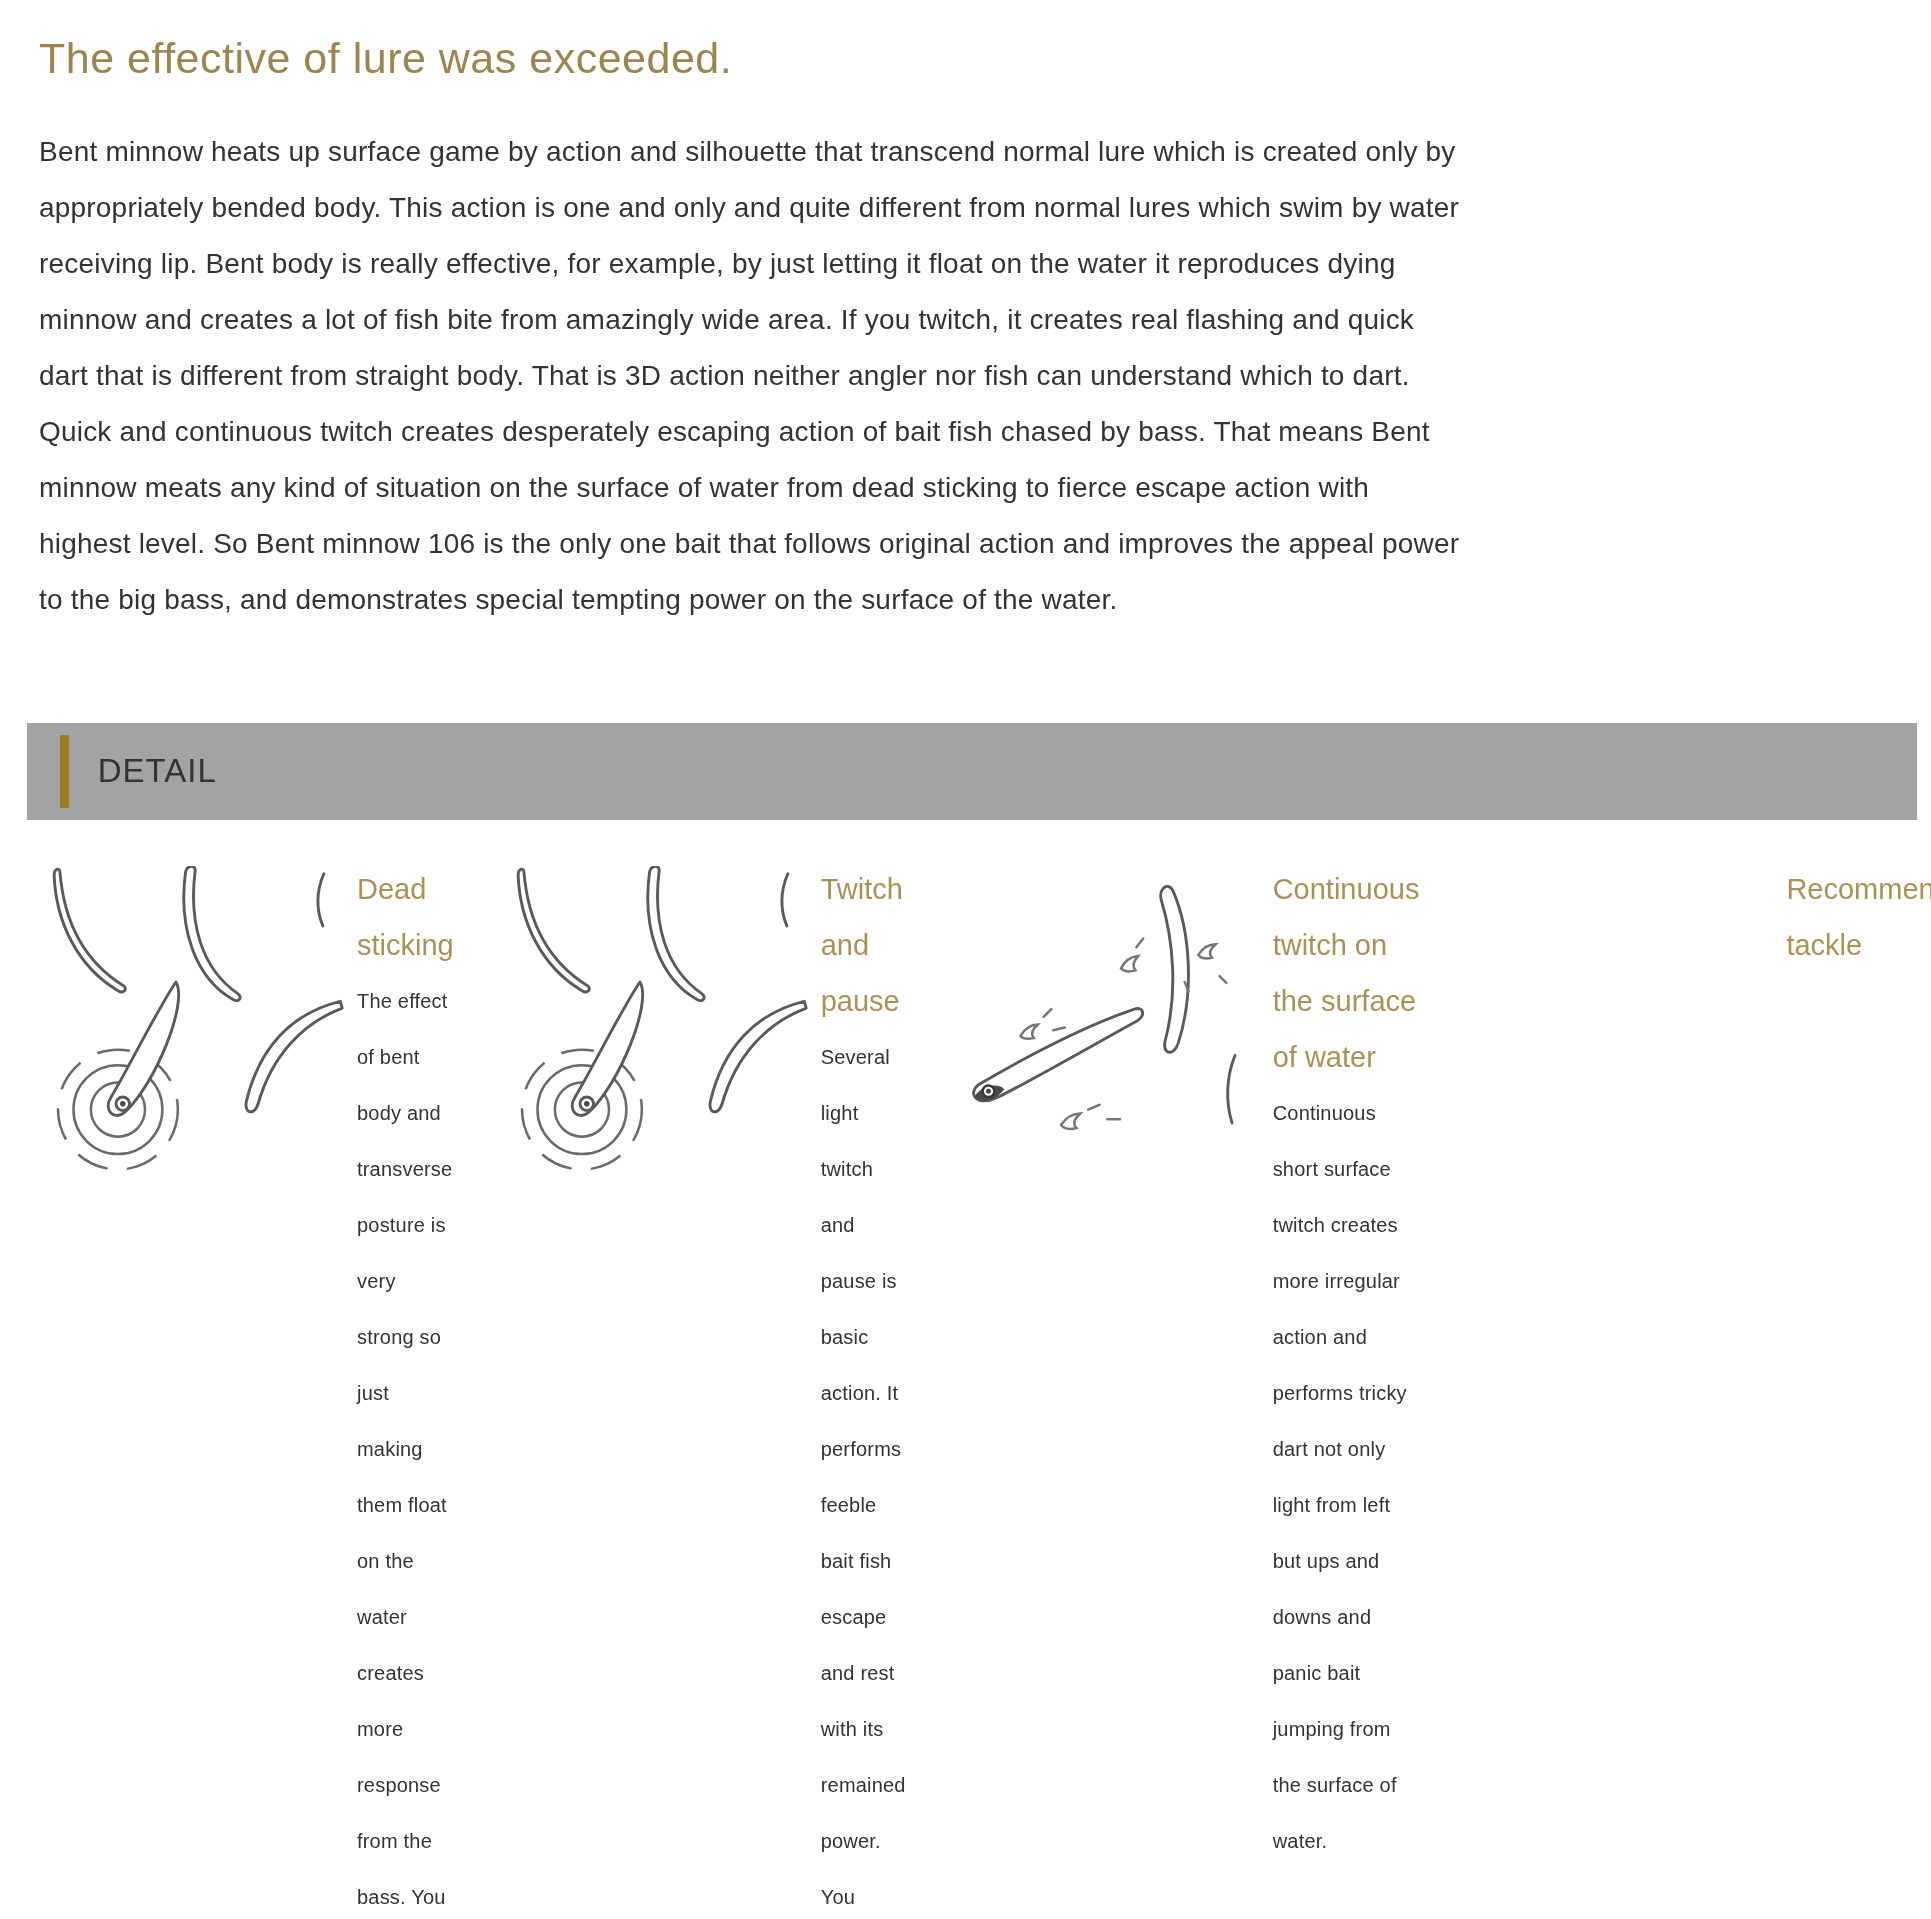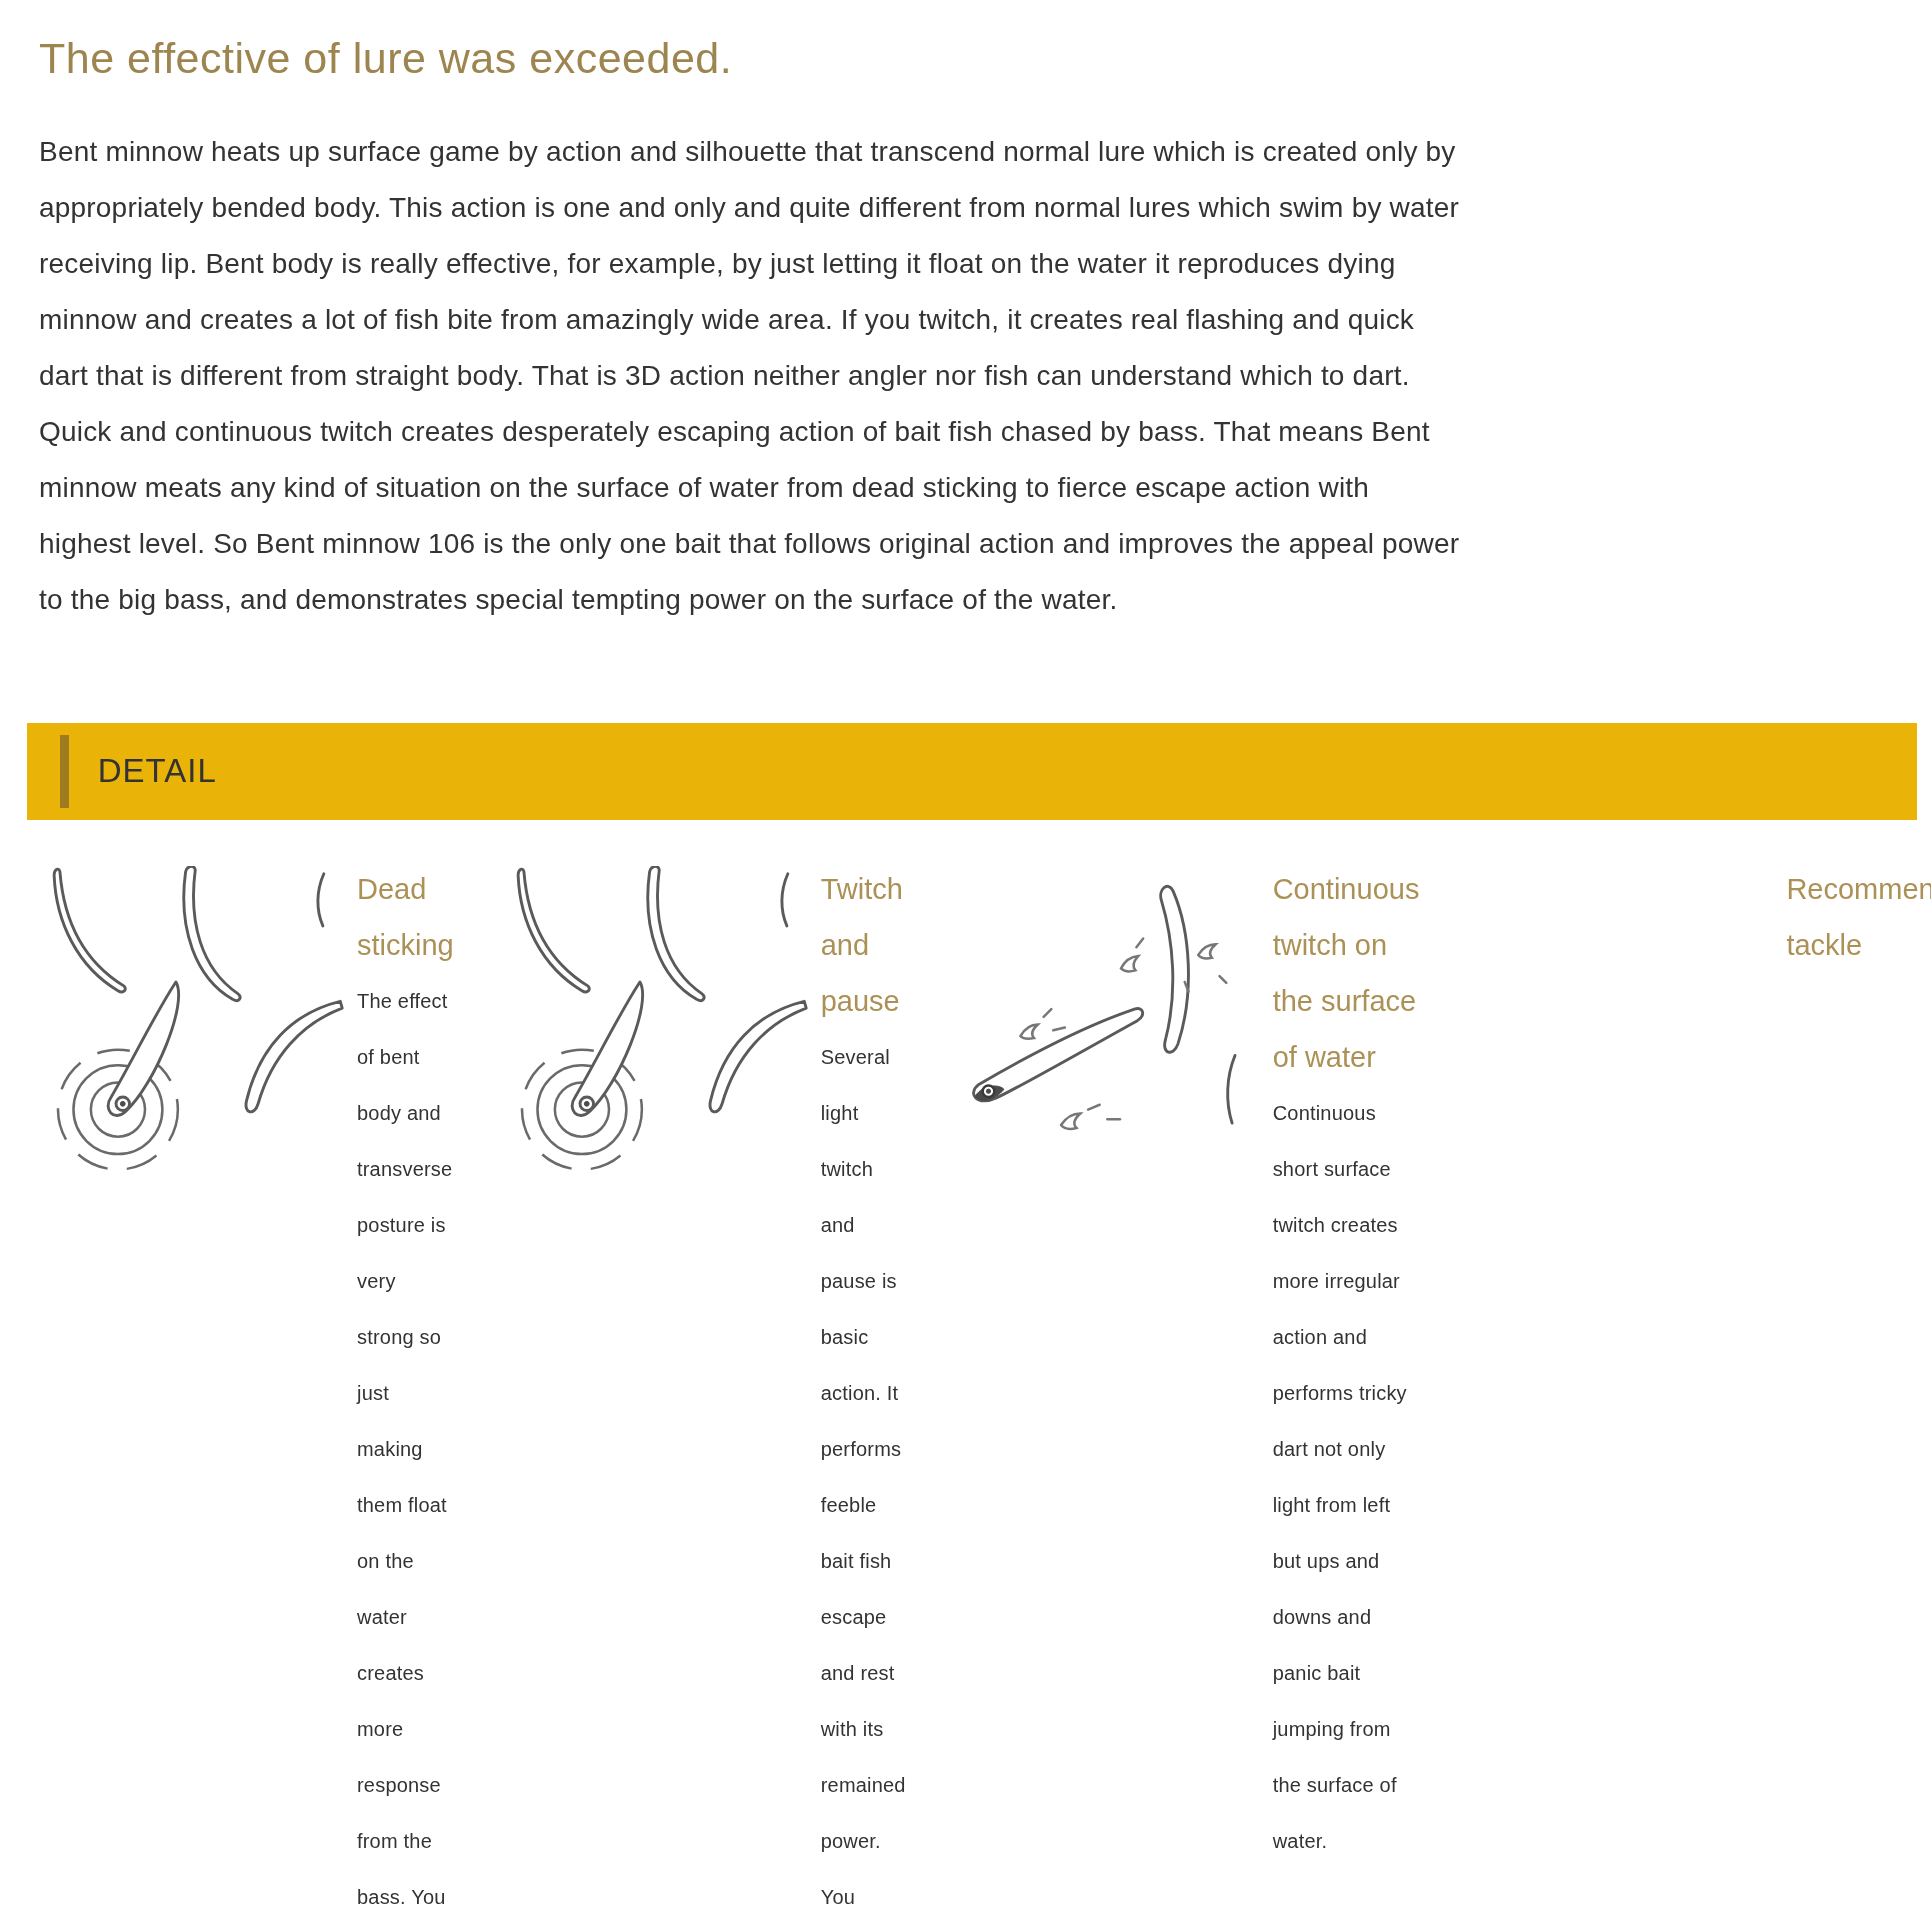--- a/index.html
+++ b/index.html
@@ -21,21 +21,21 @@
   .intro{
     margin:39px 39px 0 39px;
     width:1429px;
     font-size:28px;
     line-height:56px;
     color:#333333;
     letter-spacing:0.2px;
   }
   .detail-header{
     margin:95px 14.5px 0 27px;
-    background:#eab308;
+    background:#a3a3a3;
     height:97px;
     display:flex;
     align-items:center;
   }
   .detail-accent-bar{
     width:8.7px;
     height:73px;
     background:#9e7b1e;
     margin-left:33px;
     flex:0 0 8.7px;

